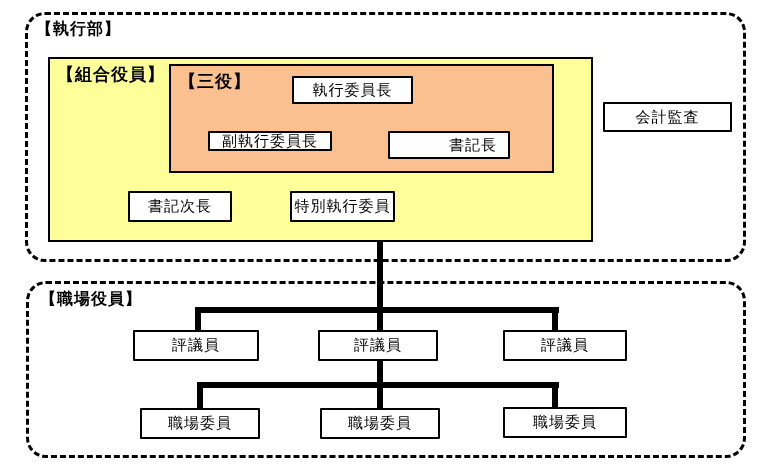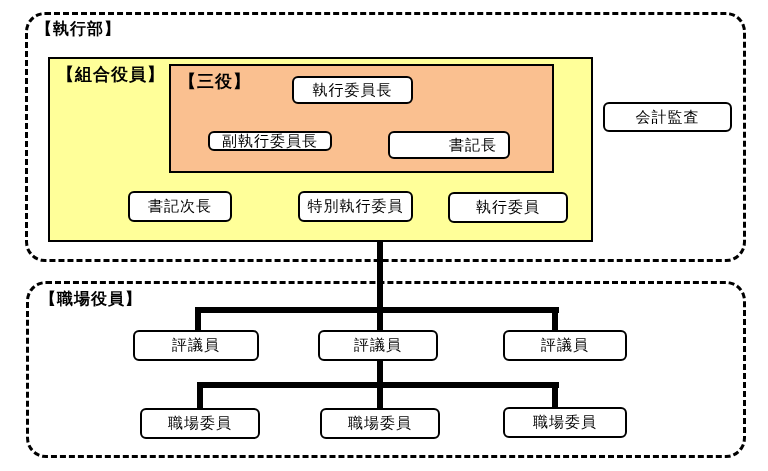--- a/index.html
+++ b/index.html
@@ -18,21 +18,21 @@
   }
   .group-title{
     position:absolute;font-size:17px;font-weight:bold;z-index:5;
     letter-spacing:1px;white-space:nowrap;
   }
   .fill-rect{
     position:absolute;border:2px solid #000;box-sizing:border-box;z-index:1;
   }
   .node{
     position:absolute;background:#ffffff;border:2px solid #000;
-    border-radius:6px;box-sizing:border-box;z-index:4;
+    border-radius:1px;box-sizing:border-box;z-index:4;
     display:flex;align-items:center;justify-content:center;
     font-size:15px;letter-spacing:1px;white-space:nowrap;
   }
   .line{position:absolute;background:#000;z-index:3;}
 </style>
 </head>
 <body>
 
 <div class="canvas">
 
@@ -43,22 +43,21 @@
   <div class="group-title" style="left:57px;top:63px;">【組合役員】</div>
 
   <div class="fill-rect" style="left:169px;top:64px;width:385px;height:109px;background:#FAC090;z-index:2;"></div>
   <div class="group-title" style="left:179px;top:70px;">【三役】</div>
 
   <div class="node" style="left:292px;top:76px;width:121px;height:28px;">執行委員長</div>
   <div class="node" style="left:208px;top:131px;width:124px;height:20px;">副執行委員長</div>
   <div class="node" style="left:388px;top:131px;width:122px;height:28px;padding-left:48px;">書記長</div>
 
   <div class="node" style="left:128px;top:191px;width:104px;height:31px;">書記次長</div>
-  <div class="node" style="left:290px;top:191px;width:115px;height:31px;margin-left:8px;">特別執行委員</div>
-  <div class="node" style="left:448px;top:192px;width:120px;height:31px;">執行委員</div>
+  <div class="node" style="left:290px;top:191px;width:105px;height:31px;">特別執行委員</div>
 
   <div class="node" style="left:603px;top:102px;width:129px;height:30px;">会計監査</div>
 
   <div class="dashed-rect" style="left:26px;top:281px;width:720px;height:177px;"></div>
   <div class="section-title" style="left:40px;top:289px;">【職場役員】</div>
 
   <div class="line" style="left:377px;top:240px;width:6px;height:92px;"></div>
   <div class="line" style="left:195px;top:307px;width:364px;height:6px;"></div>
   <div class="line" style="left:195px;top:307px;width:6px;height:25px;"></div>
   <div class="line" style="left:552px;top:307px;width:6px;height:25px;"></div>

